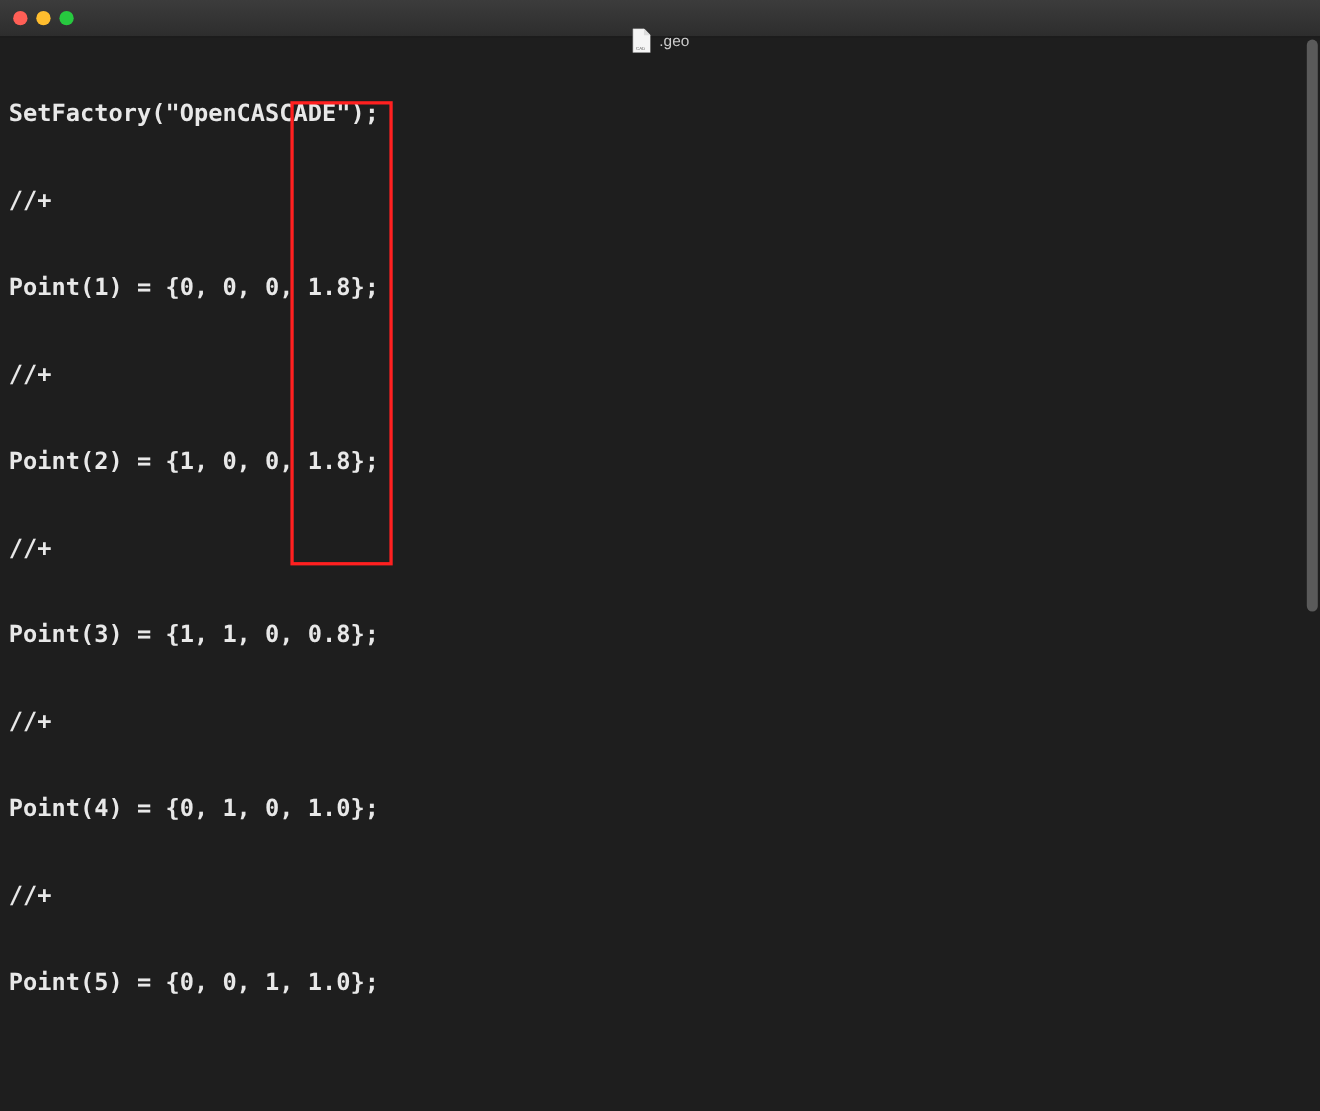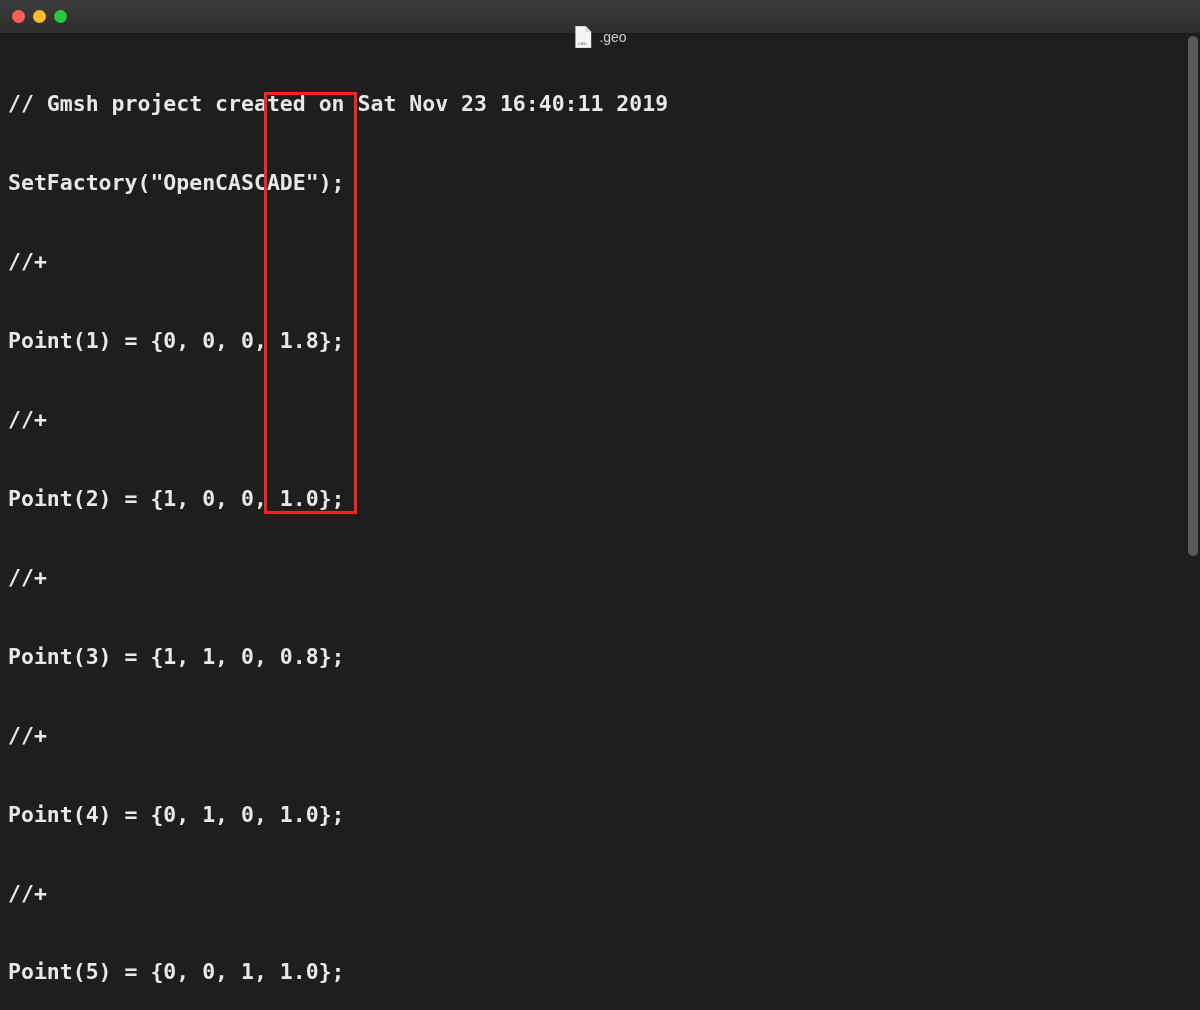--- a/index.html
+++ b/index.html
@@ -124,26 +124,25 @@
         <path d="M2 0 L12 0 L18 6 L18 22 L2 22 Z" fill="#f5f5f5" stroke="#999" stroke-width="0.5"></path>
         <path d="M12 0 L12 6 L18 6 Z" fill="#ddd"></path>
         <text x="9" y="19" font-size="4" text-anchor="middle" fill="#666" font-family="sans-serif">CAD</text>
       </svg>
     </span>
     <span>.geo</span>
   </div>
 </div>
 
 <div class="editor">
-  <span class="code-line">// Gmsh project created on Sat Nov 23 16:40:11 2019</span>
   <span class="code-line">SetFactory("OpenCASCADE");</span>
   <span class="code-line">//+</span>
   <span class="code-line">Point(1) = {0, 0, 0, 1.8};</span>
   <span class="code-line">//+</span>
-  <span class="code-line">Point(2) = {1, 0, 0, 1.0};</span>
+  <span class="code-line">Point(2) = {1, 0, 0, 1.8};</span>
   <span class="code-line">//+</span>
   <span class="code-line">Point(3) = {1, 1, 0, 0.8};</span>
   <span class="code-line">//+</span>
   <span class="code-line">Point(4) = {0, 1, 0, 1.0};</span>
   <span class="code-line">//+</span>
   <span class="code-line">Point(5) = {0, 0, 1, 1.0};</span>
   
   
   
   

